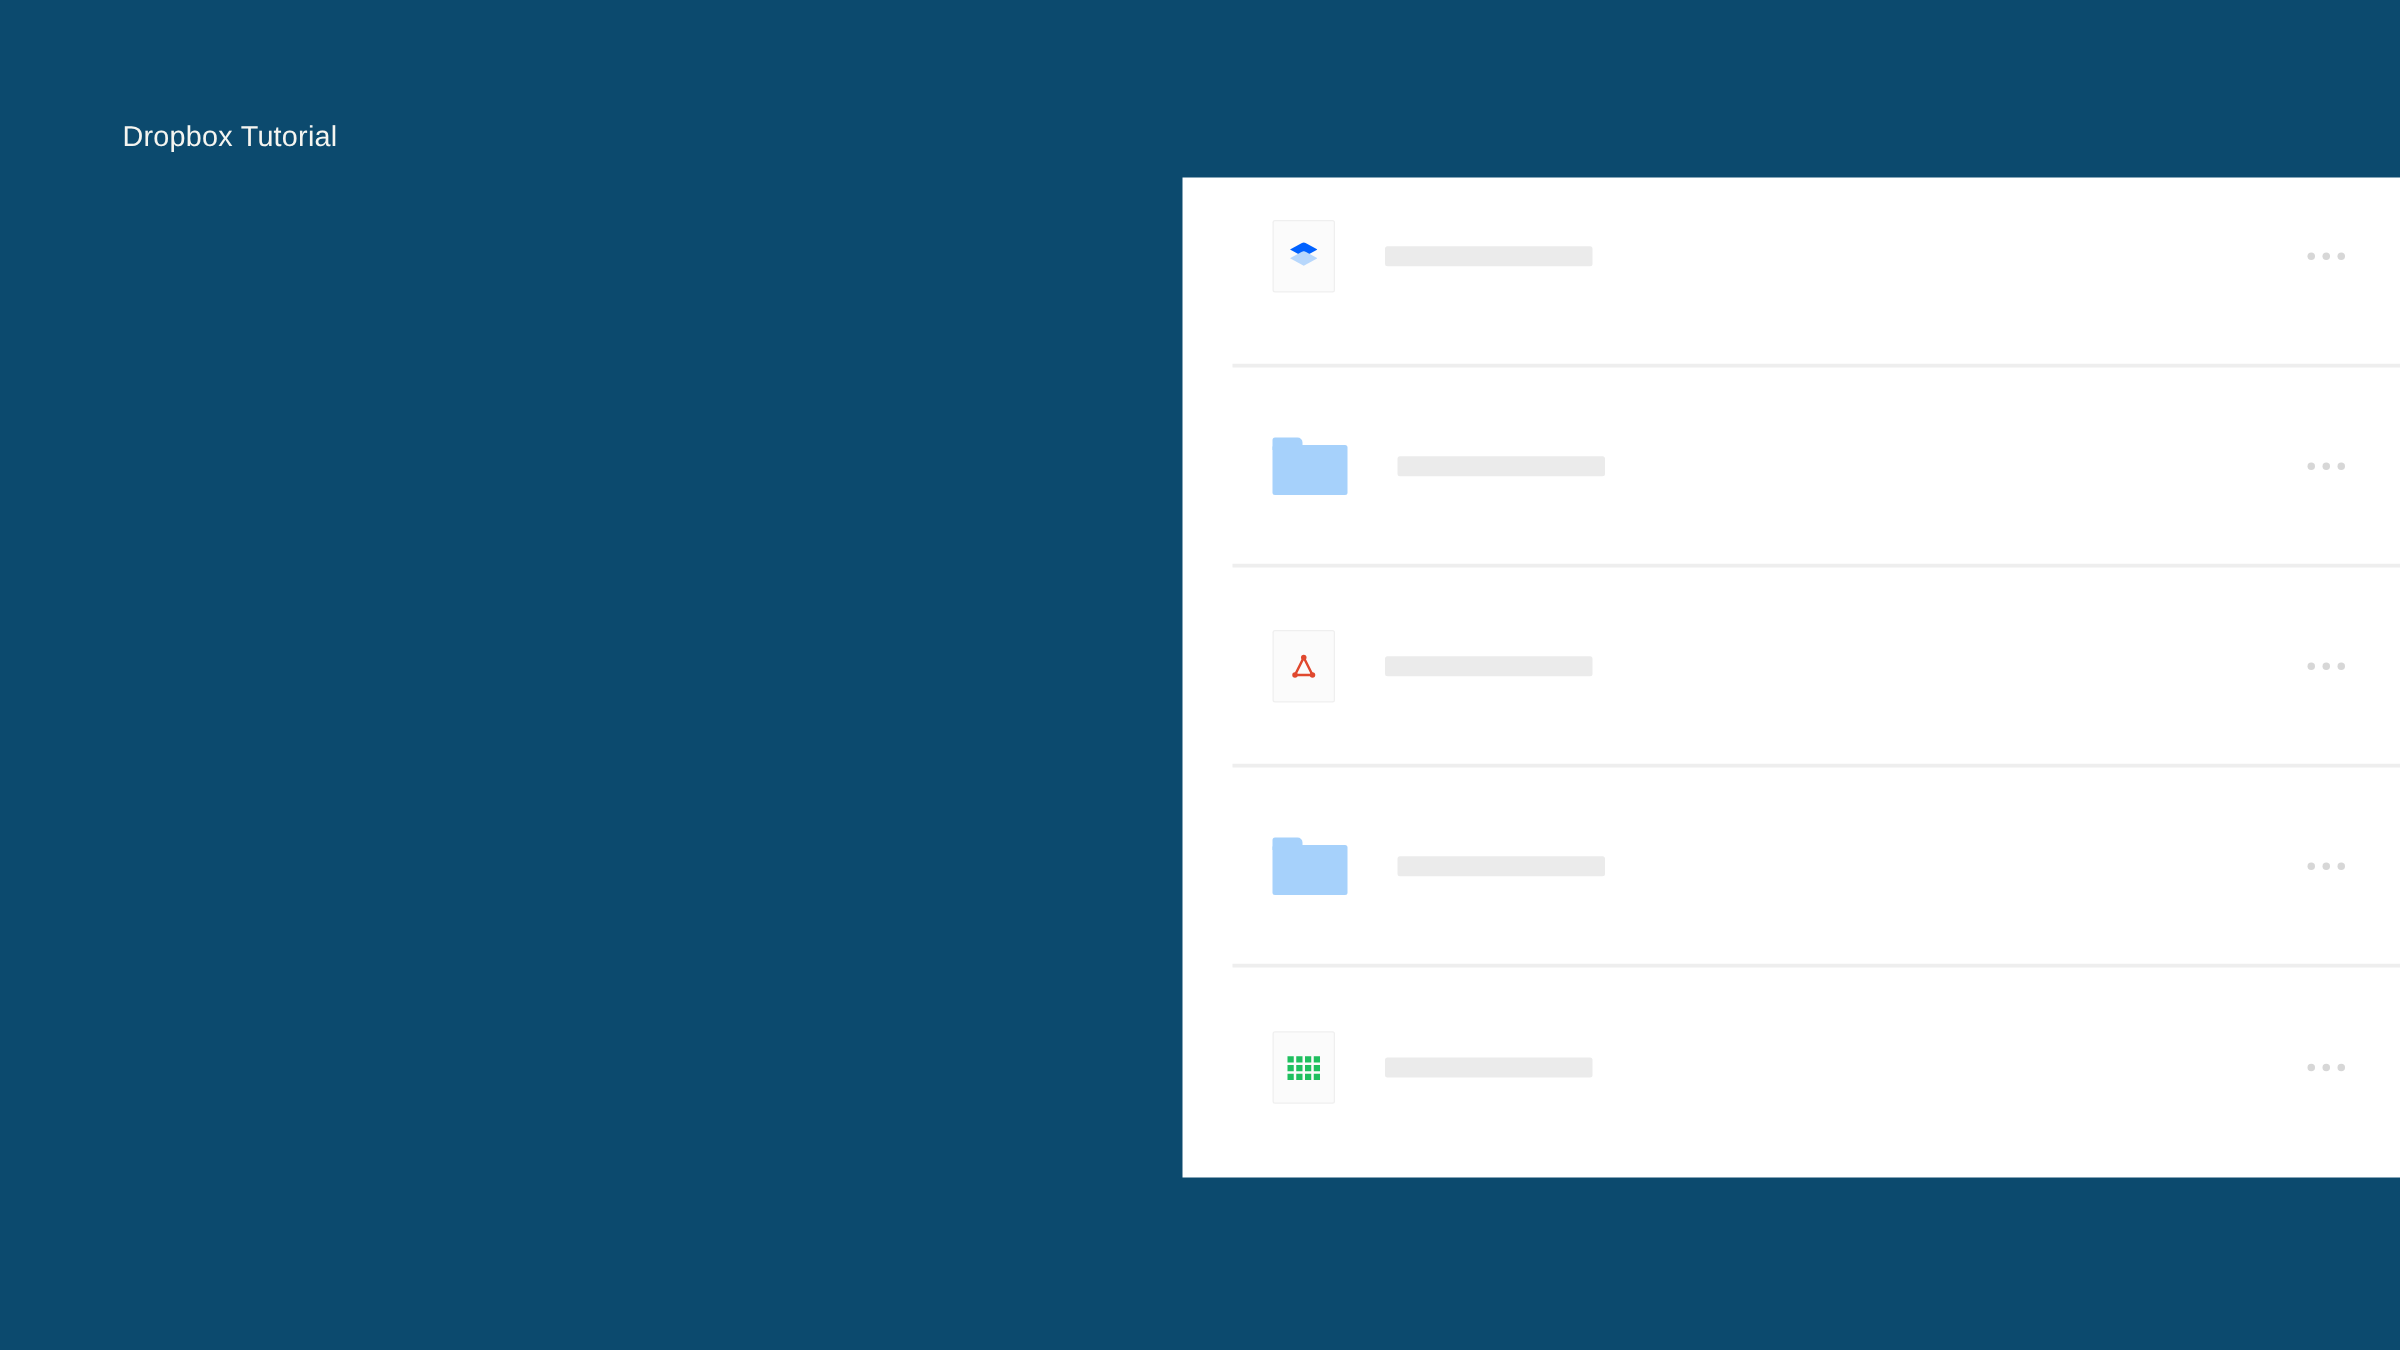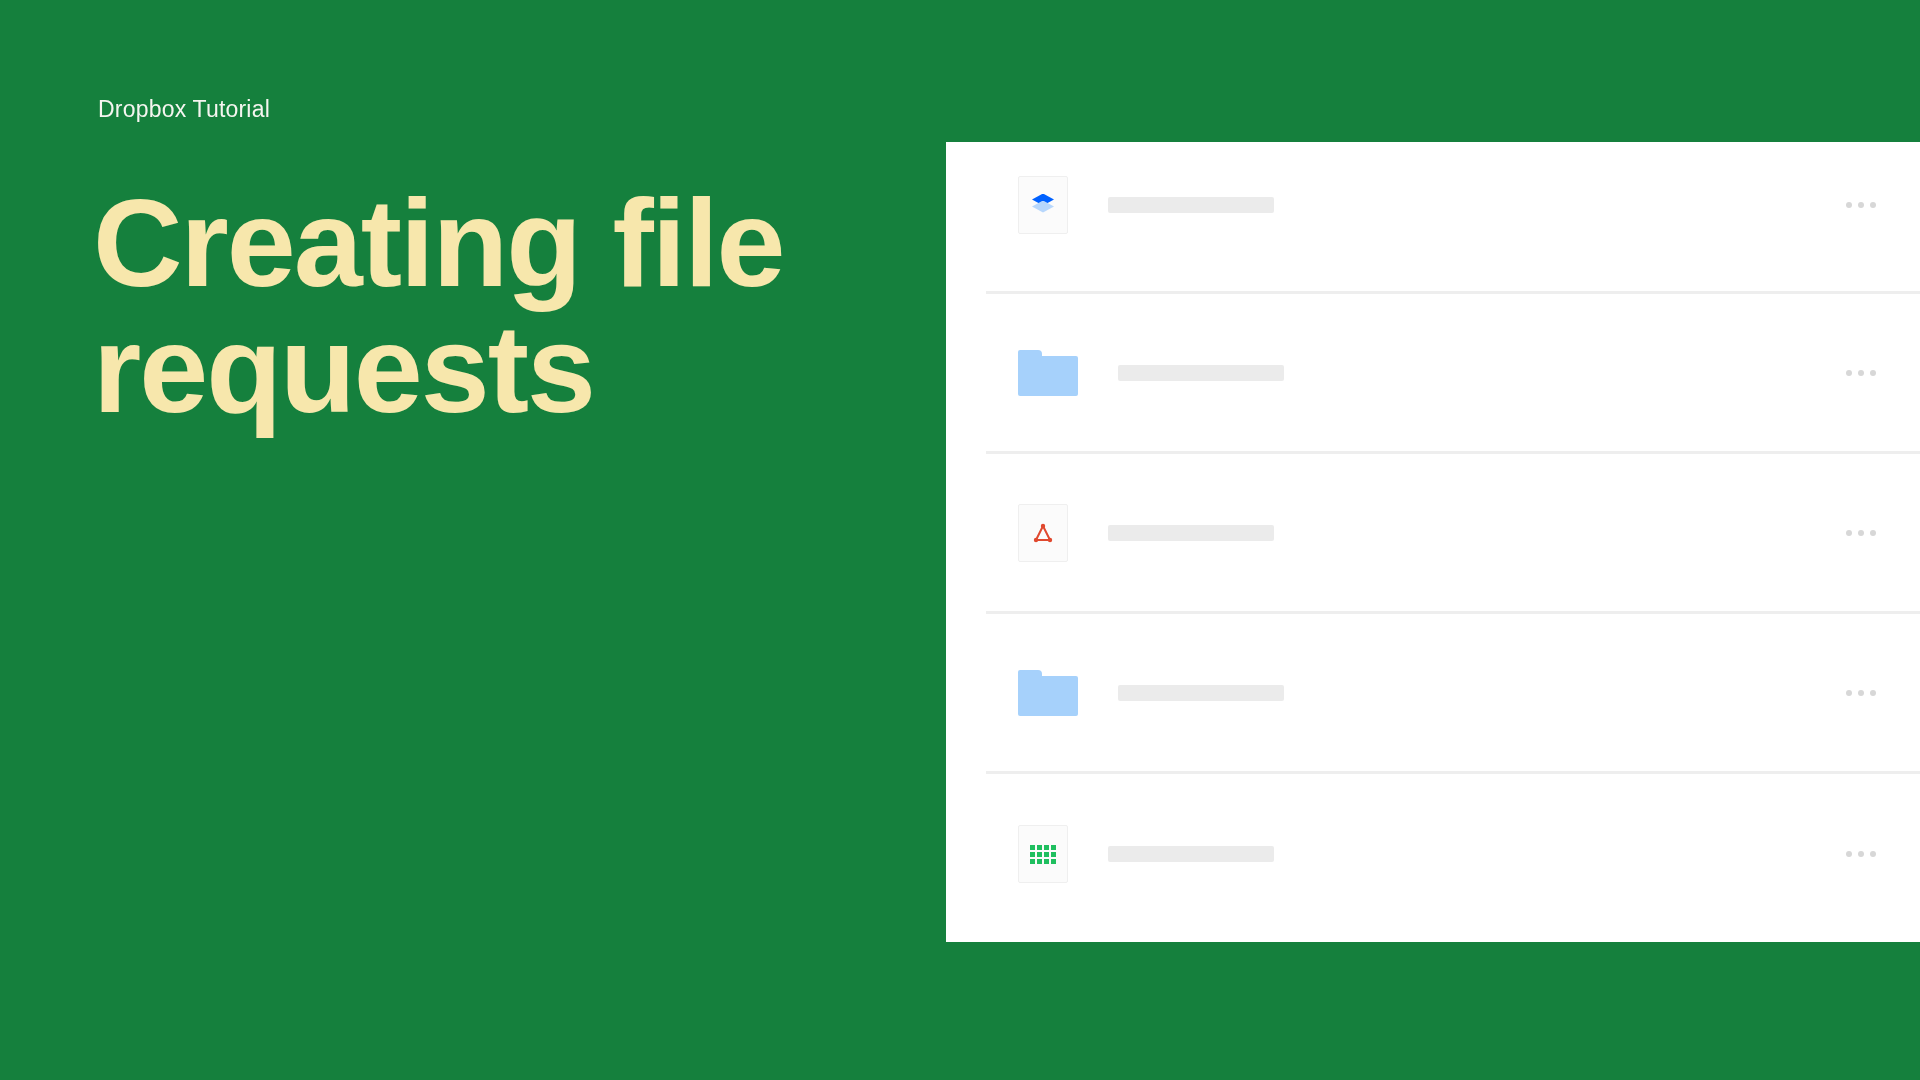--- a/index.html
+++ b/index.html
@@ -1,20 +1,20 @@
 <!DOCTYPE html>
 <html><head>
 <meta charset="utf-8">
 <style>
   * { margin: 0; padding: 0; box-sizing: border-box; }
   html, body { width: 1920px; height: 1080px; overflow: hidden; font-family: -apple-system, BlinkMacSystemFont, "Segoe UI", Helvetica, Arial, sans-serif; }
   .stage {
     width: 1920px;
     height: 1080px;
-    background: #15803d;
+    background: #0c4a6e;
     position: relative;
   }
   .eyebrow {
     position: absolute;
     left: 98px;
     top: 96px;
     color: #f5f5f0;
     font-size: 23px;
     font-weight: 400;
     letter-spacing: 0.2px;
@@ -144,24 +144,20 @@
     width: 5px; height: 5px;
   }
 </style>
 </head>
 <body>
 
 <div class="stage">
 
   <div class="eyebrow">Dropbox Tutorial</div>
 
-  <div class="headline">
-    <span>Creating file</span><br>
-    <span>requests</span>
-  </div>
 
   <div class="panel">
 
     <div class="row">
       <div class="row-inner">
         <div class="icon-tile">
           <div class="dbx">
             <div class="dbx-top"></div>
             <div class="dbx-bot"></div>
           </div>

